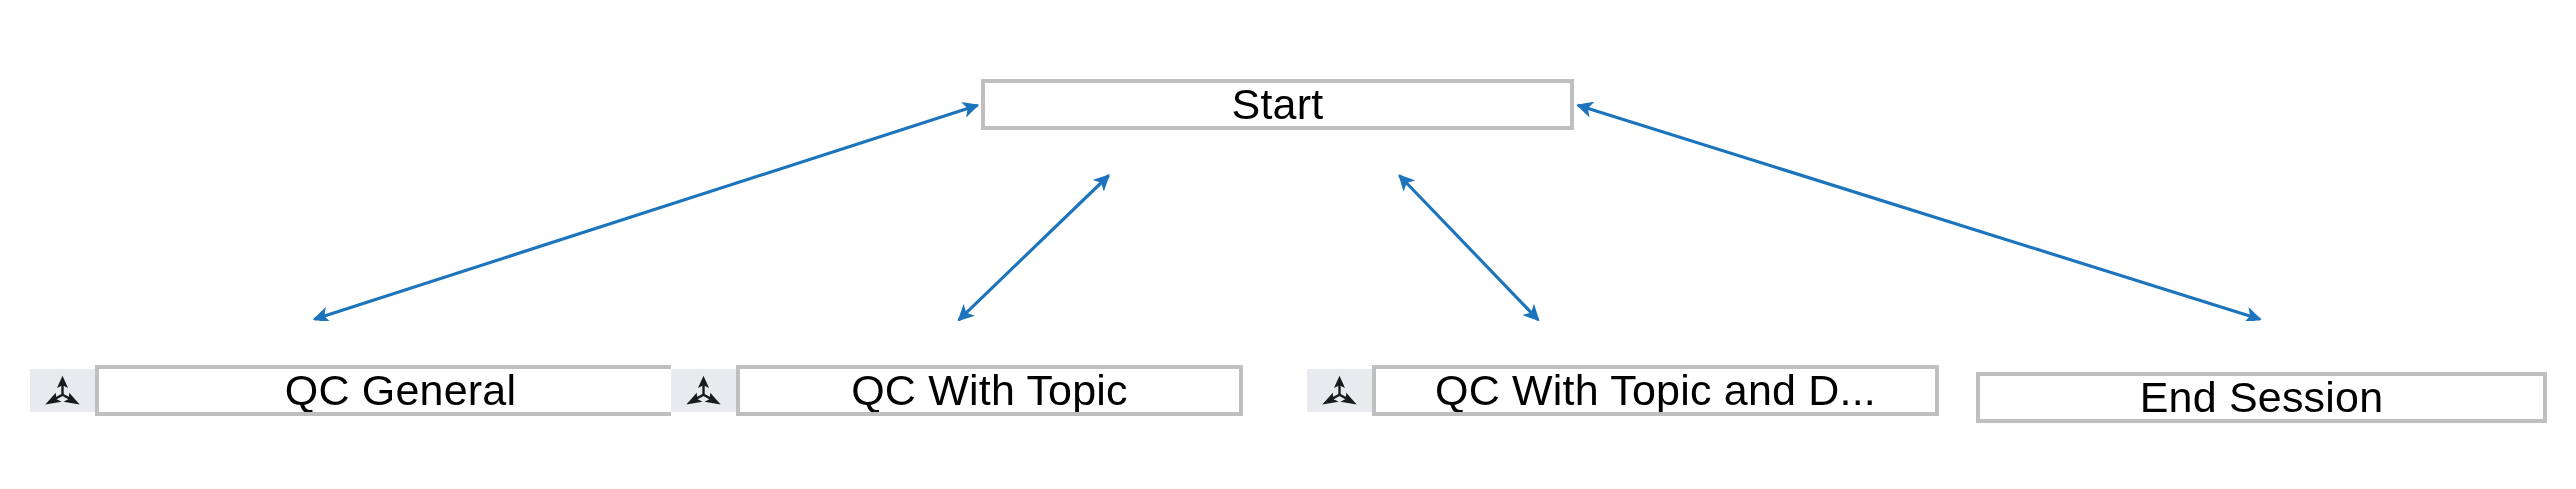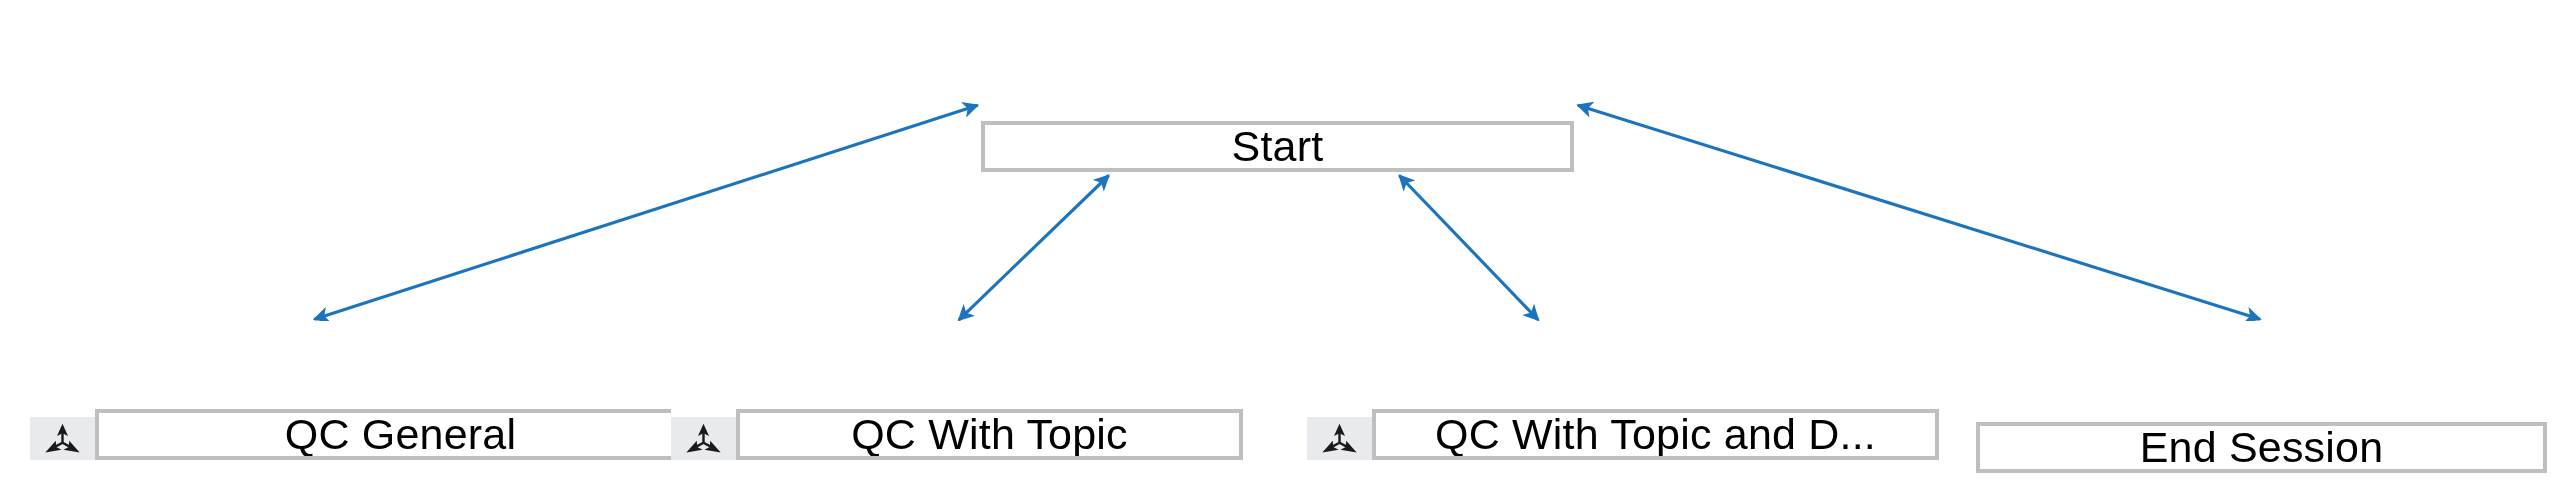--- a/index.html
+++ b/index.html
@@ -24,21 +24,21 @@
     top: 0;
     width: 2576px;
     height: 490px;
     pointer-events: none;
   }
   .node {
     position: absolute;
     box-sizing: border-box;
     display: flex;
     flex-direction: row;
-    align-items: flex-end;
+    align-items: center;
     background: #ffffff;
     z-index: 2;
   }
   .node-icon-panel {
     flex: 0 0 auto;
     width: 65px;
     background: #E8EAEE;
     display: flex;
     align-items: center;
     justify-content: center;

